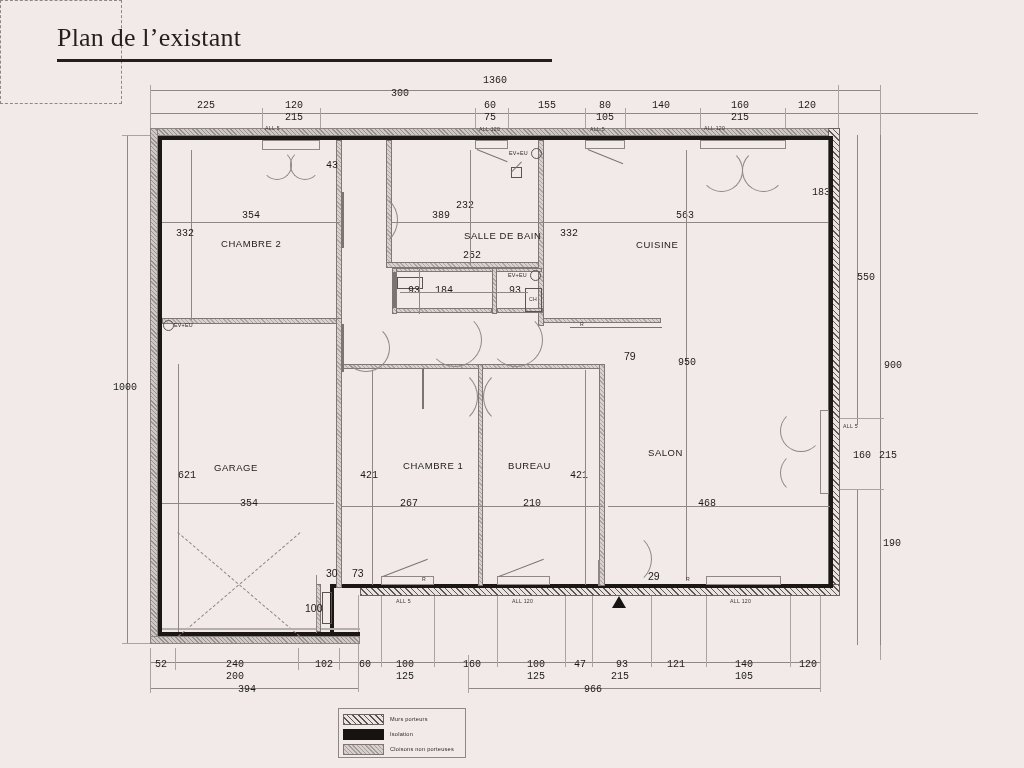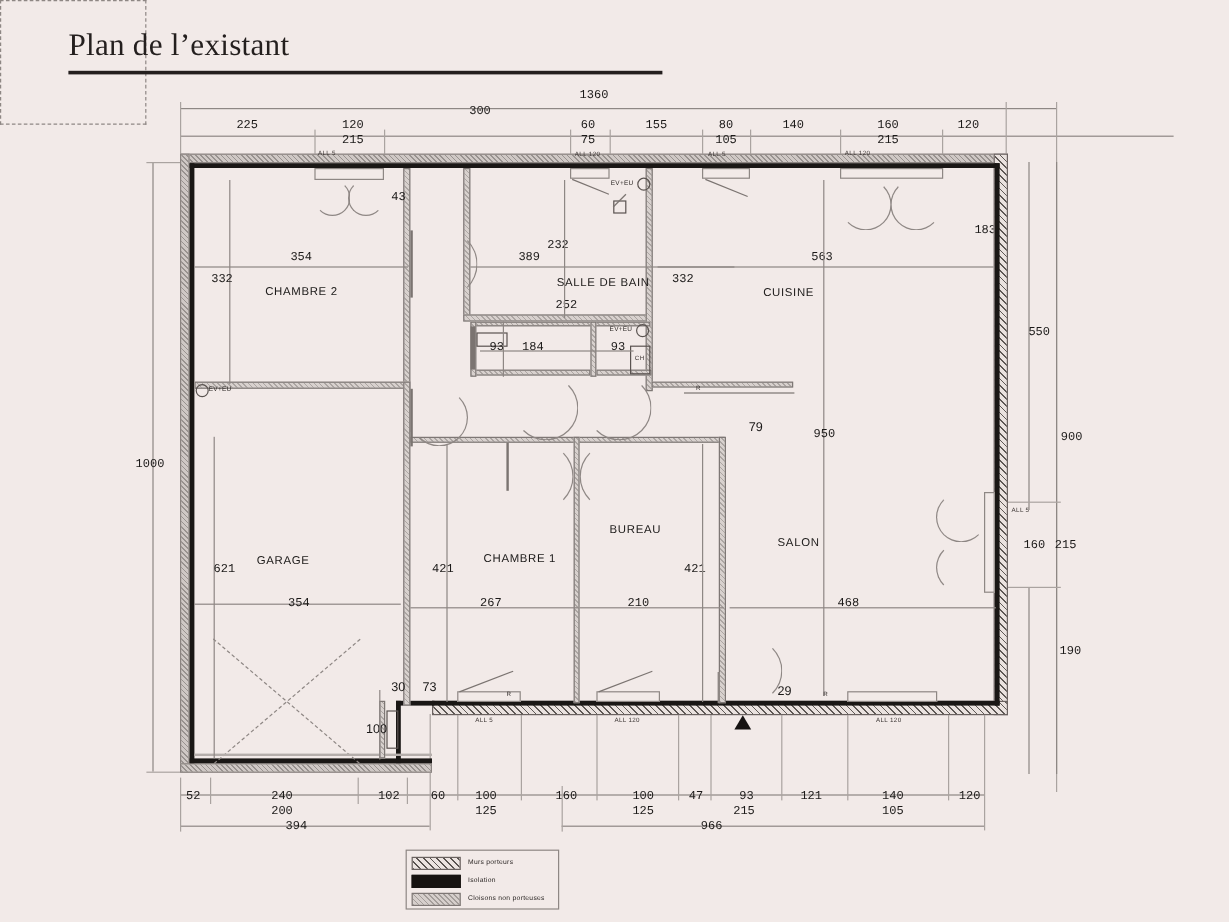--- a/index.html
+++ b/index.html
@@ -299,21 +299,21 @@
   <div class="evlbl" style="left:508px;top:272px;">EV+EU</div>
 
   <div class="circ" style="left:163px;top:320px;"></div>
   <div class="evlbl" style="left:174px;top:322px;">EV+EU</div>
 
   <div class="lbl-room" style="left:221px;top:238px;">CHAMBRE 2</div>
   <div class="lbl-room" style="left:464px;top:230px;">SALLE DE BAIN</div>
   <div class="lbl-room" style="left:636px;top:239px;">CUISINE</div>
   <div class="lbl-room" style="left:214px;top:462px;">GARAGE</div>
   <div class="lbl-room" style="left:403px;top:460px;">CHAMBRE 1</div>
-  <div class="lbl-room" style="left:508px;top:436px;">BUREAU</div>
+  <div class="lbl-room" style="left:508px;top:460px;">BUREAU</div>
   <div class="lbl-room" style="left:648px;top:447px;">SALON</div>
 
   <div class="w dim-line" style="left:162px;top:222px;width:178px;height:1px;"></div>
   <div class="dim" style="left:242px;top:210px;">354</div>
   <div class="w dim-line" style="left:191px;top:150px;width:1px;height:170px;"></div>
   <div class="dim" style="left:176px;top:228px;">332</div>
 
   <div class="w dim-line" style="left:392px;top:222px;width:220px;height:1px;"></div>
   <div class="dim" style="left:432px;top:210px;">389</div>
   <div class="dim" style="left:456px;top:200px;">232</div>

